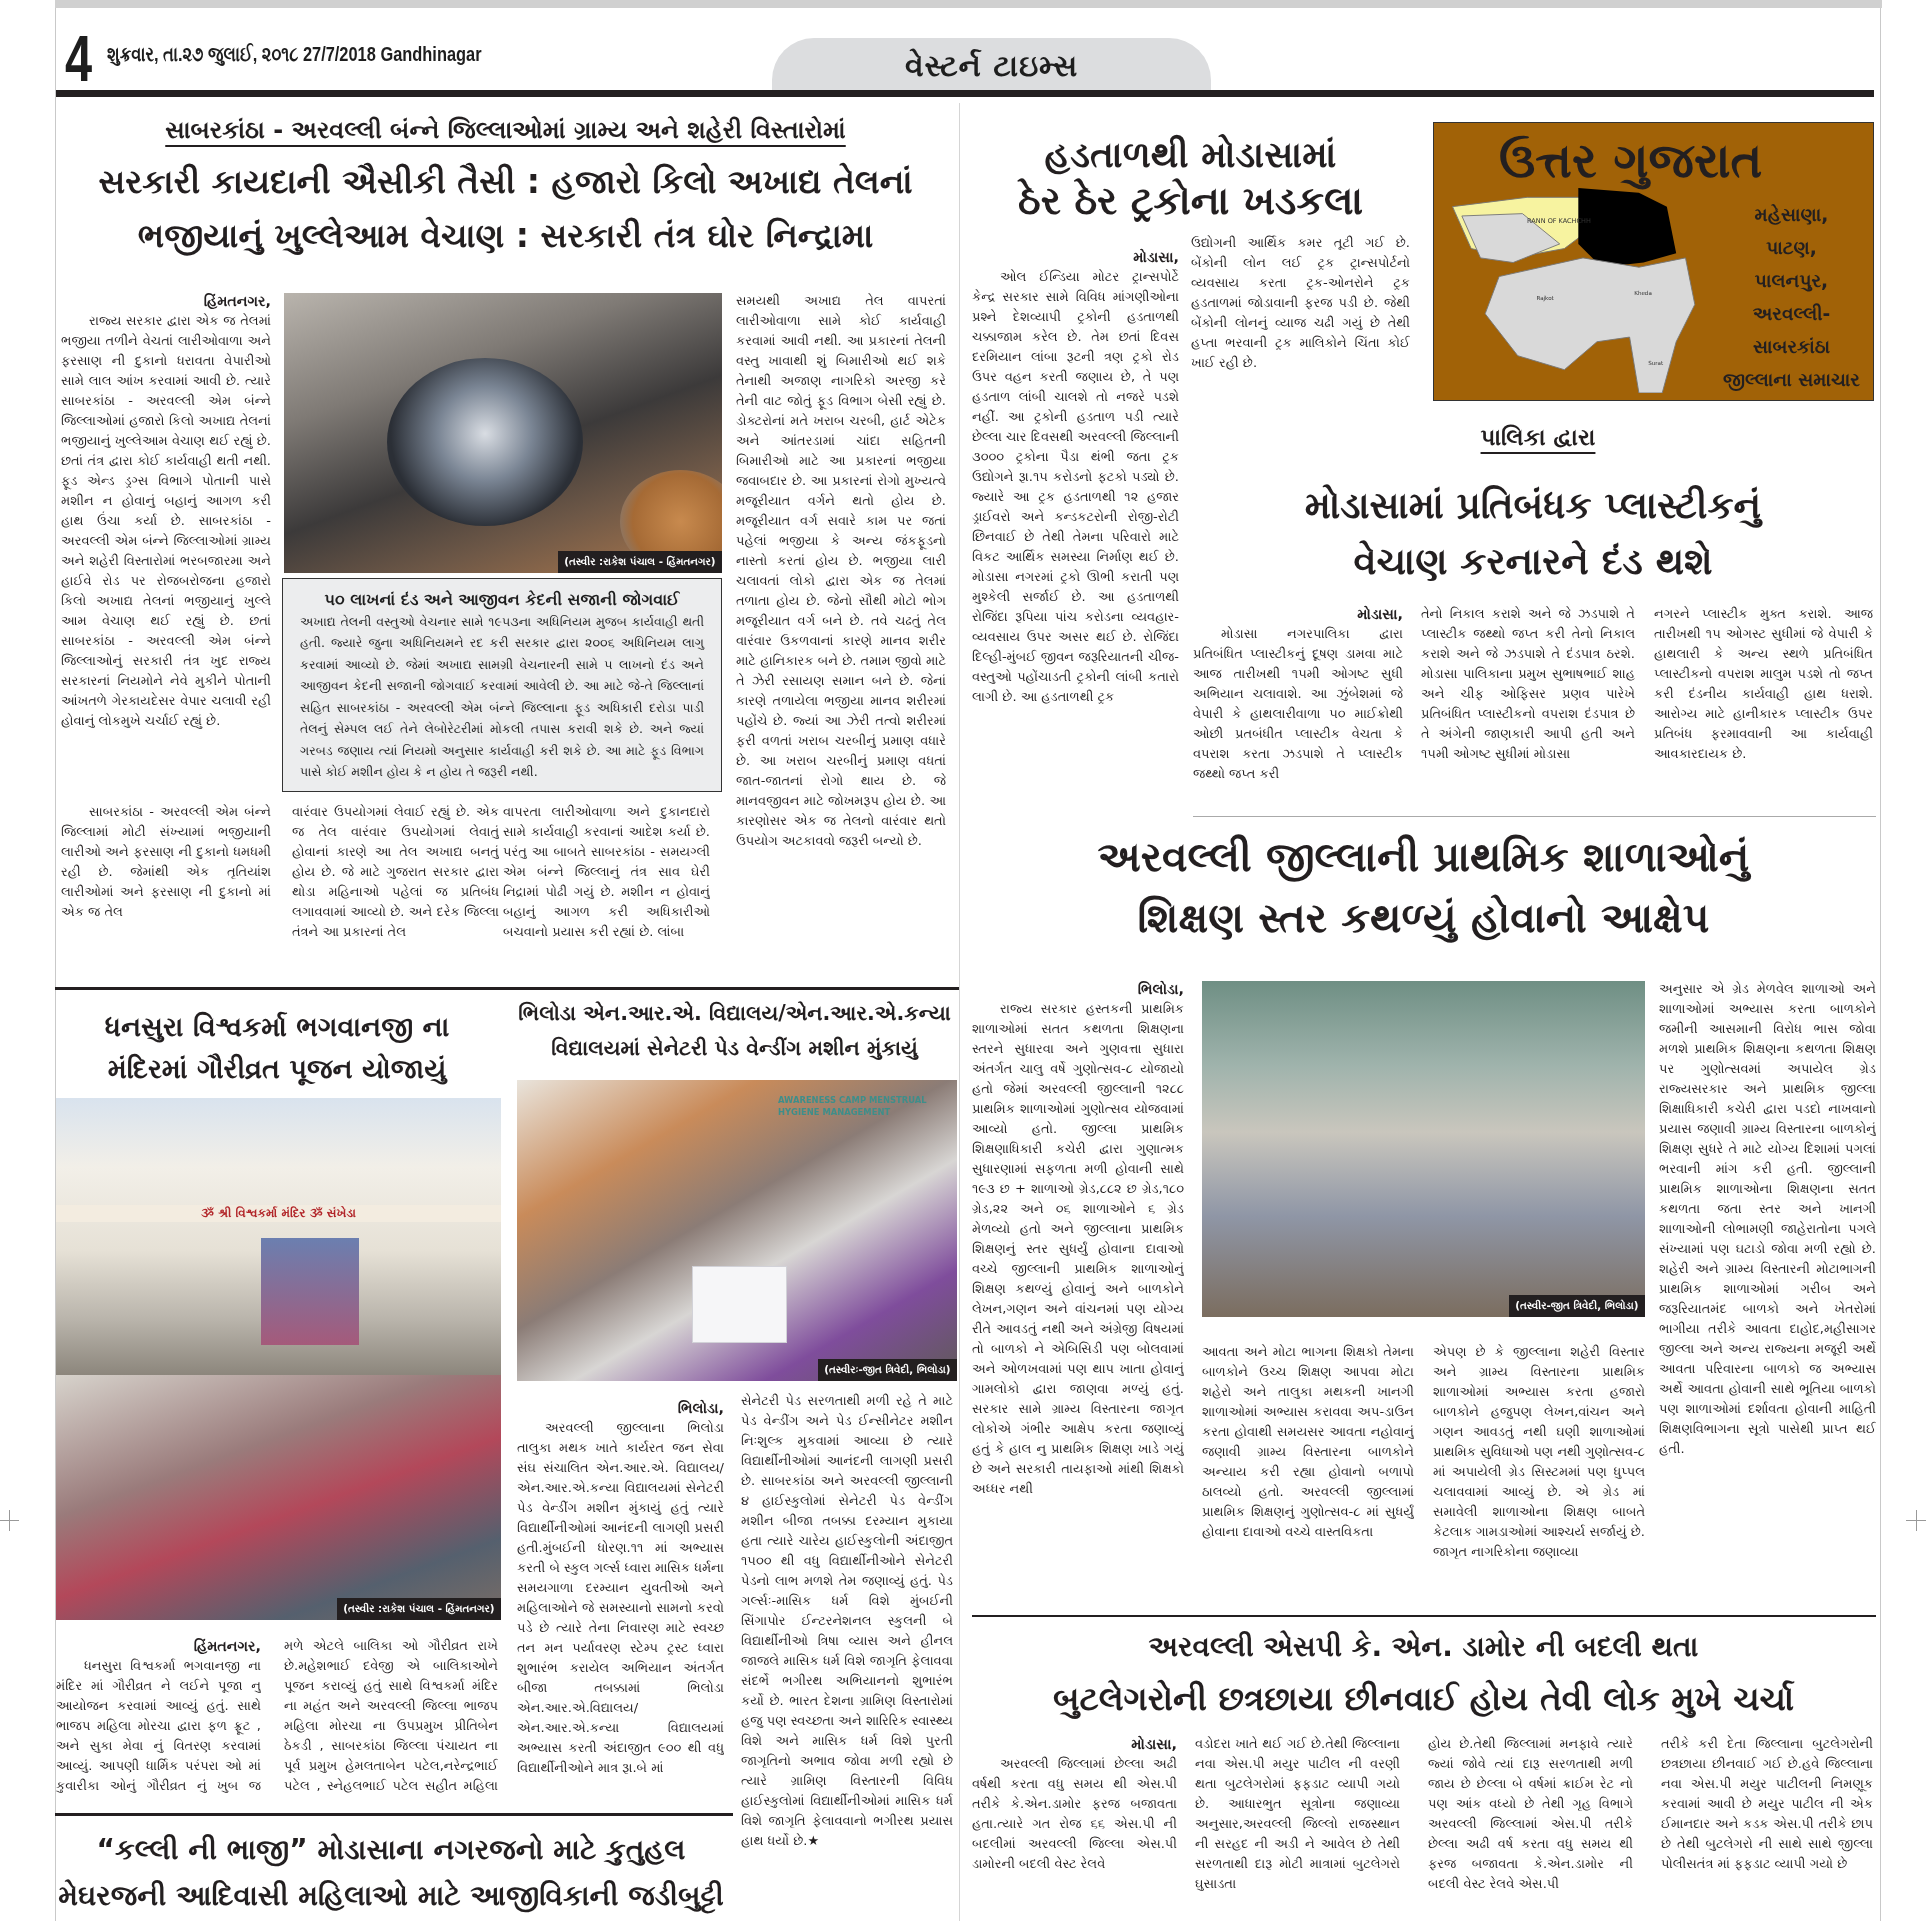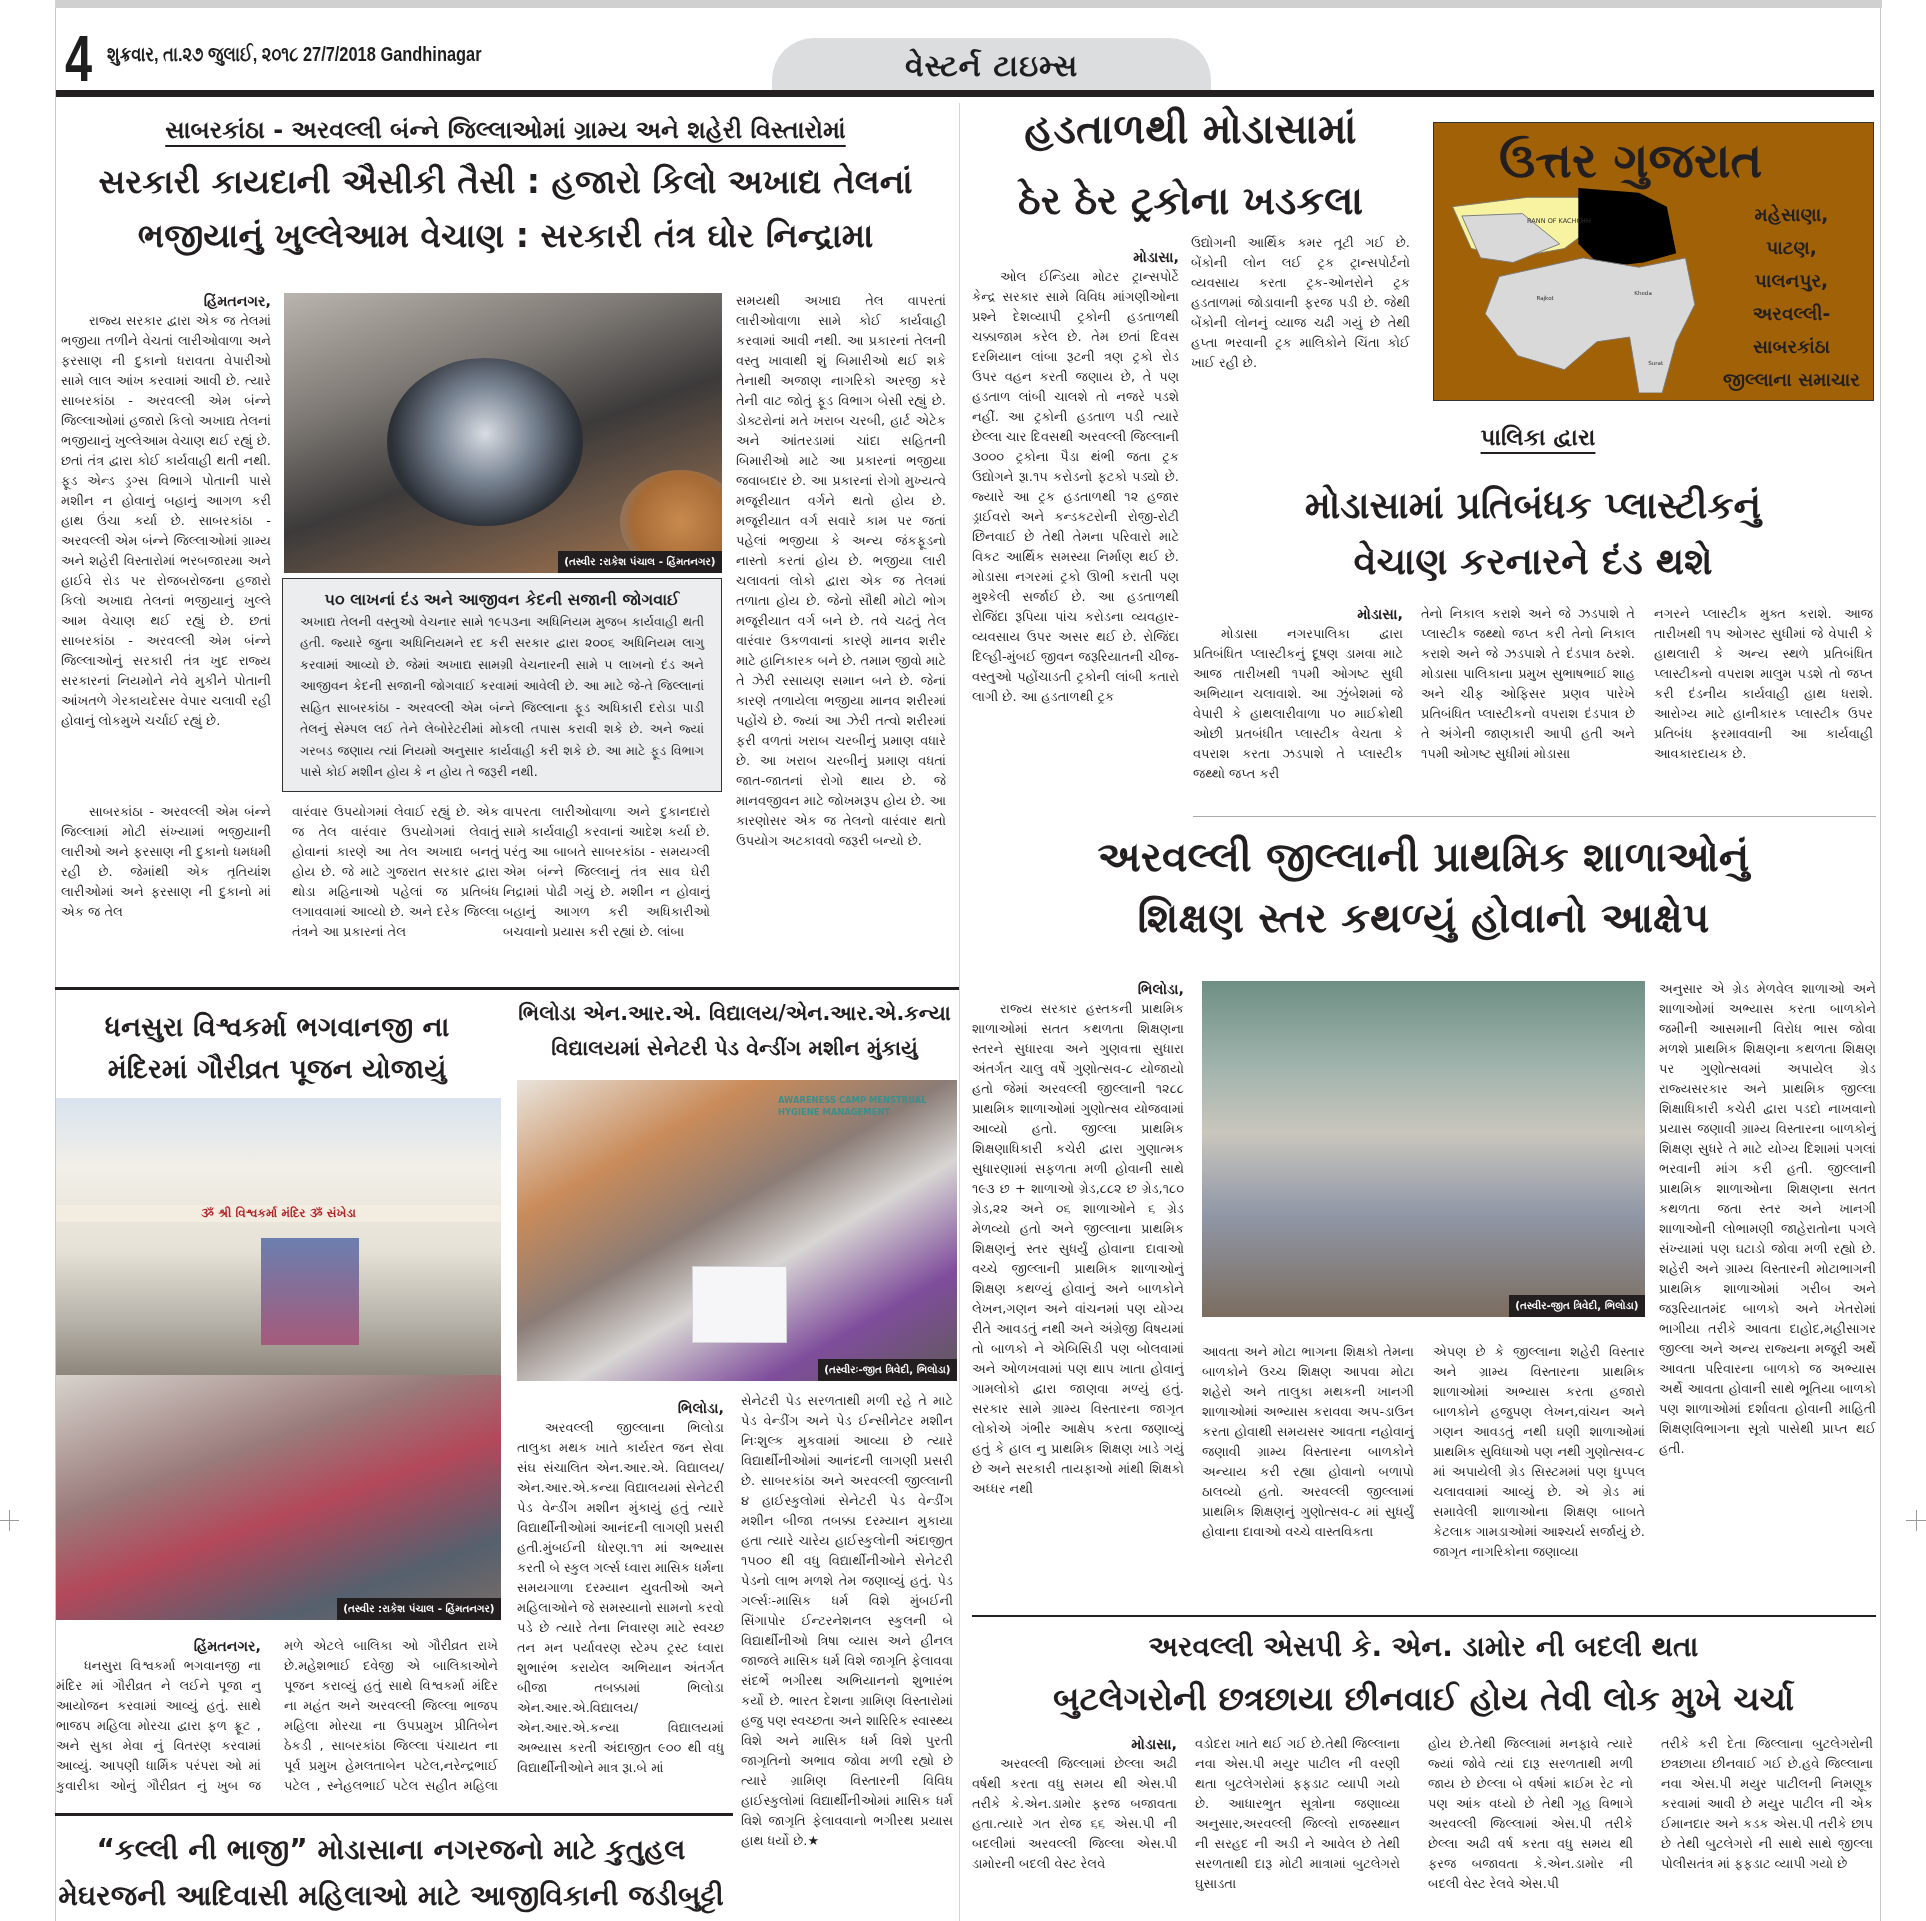--- a/index.html
+++ b/index.html
@@ -75,21 +75,21 @@
     <p style="text-indent:0">વાપરતા લારીઓવાળા અને દુકાનદારો સામે કાર્યવાહી કરવાનાં આદેશ કર્યા છે. પરંતુ આ બાબતે સાબરકાંઠા - સમયગ્લી એમ બંન્ને જિલ્લાનું તંત્ર સાવ ઘેરી નિદ્રામાં પોઢી ગયું છે. મશીન ન હોવાનું બહાનું આગળ કરી અધિકારીઓ બચવાનો પ્રયાસ કરી રહ્યાં છે. લાંબા</p>
   </div>
   <div class="col" style="left:736px;top:291px;width:210px;height:683px;">
     <p style="text-indent:0">સમયથી અખાદ્ય તેલ વાપરતાં લારીઓવાળા સામે કોઈ કાર્યવાહી કરવામાં આવી નથી. આ પ્રકારનાં તેલની વસ્તુ ખાવાથી શું બિમારીઓ થઈ શકે તેનાથી અજાણ નાગરિકો અરજી કરે તેની વાટ જોતું ફૂડ વિભાગ બેસી રહ્યું છે. ડોક્ટરોનાં મતે ખરાબ ચરબી, હાર્ટ એટેક અને આંતરડામાં ચાંદા સહિતની બિમારીઓ માટે આ પ્રકારનાં ભજીયા જવાબદાર છે. આ પ્રકારનાં રોગો મુખ્યત્વે મજૂરીયાત વર્ગને થતો હોય છે. મજૂરીયાત વર્ગ સવારે કામ પર જતાં પહેલાં ભજીયા કે અન્ય જંકફૂડનો નાસ્તો કરતાં હોય છે. ભજીયા લારી ચલાવતાં લોકો દ્વારા એક જ તેલમાં તળાતા હોય છે. જેનો સૌથી મોટો ભોગ મજૂરીયાત વર્ગ બને છે. તવે ચઢતું તેલ વારંવાર ઉકળવાનાં કારણે માનવ શરીર માટે હાનિકારક બને છે. તમામ જીવો માટે તે ઝેરી રસાયણ સમાન બને છે. જેનાં કારણે તળાયેલા ભજીયા માનવ શરીરમાં પહોંચે છે. જ્યાં આ ઝેરી તત્વો શરીરમાં ફરી વળતાં ખરાબ ચરબીનું પ્રમાણ વધારે છે. આ ખરાબ ચરબીનું પ્રમાણ વધતાં જાત-જાતનાં રોગો થાય છે. જે માનવજીવન માટે જોખમરૂપ હોય છે. આ કારણોસર એક જ તેલનો વારંવાર થતો ઉપયોગ અટકાવવો જરૂરી બન્યો છે.</p>
   </div>
 </section>
 
 <div class="vline" style="left:959px;top:103px;height:1819px;background:#d5d5d5;"></div>
 
 <section>
-  <div class="headline" style="left:974px;top:106px;width:433px;font-size:41px;">હડતાળથી મોડાસામાં</div>
+  <div class="headline" style="left:974px;top:134px;width:433px;font-size:36px;">હડતાળથી મોડાસામાં</div>
   <div class="headline" style="left:974px;top:179px;width:433px;font-size:39px;">ઠેર ઠેર ટ્રકોના ખડકલા</div>
   <div class="col" style="left:972px;top:247px;width:207px;height:480px;">
     <span class="dl">મોડાસા,</span>
     <p>ઓલ ઈન્ડિયા મોટર ટ્રાન્સપોર્ટે કેન્દ્ર સરકાર સામે વિવિધ માંગણીઓના પ્રશ્ને દેશવ્યાપી ટ્રકોની હડતાળથી ચક્કાજામ કરેલ છે. તેમ છતાં દિવસ દરમિયાન લાંબા રૂટની ત્રણ ટ્રકો રોડ ઉપર વહન કરતી જણાય છે, તે પણ હડતાળ લાંબી ચાલશે તો નજરે પડશે નહીં. આ ટ્રકોની હડતાળ પડી ત્યારે છેલ્લા ચાર દિવસથી અરવલ્લી જિલ્લાની ૩૦૦૦ ટ્રકોના પૈડા થંભી જતા ટ્રક ઉદ્યોગને રૂા.૧૫ કરોડનો ફટકો પડ્યો છે. જ્યારે આ ટ્રક હડતાળથી ૧૨ હજાર ડ્રાઈવરો અને કન્ડકટરોની રોજી-રોટી છિનવાઈ છે તેથી તેમના પરિવારો માટે વિકટ આર્થિક સમસ્યા નિર્માણ થઈ છે. મોડાસા નગરમાં ટ્રકો ઊભી કરાતી પણ મુશ્કેલી સર્જાઈ છે. આ હડતાળથી રોજિંદા રૂપિયા પાંચ કરોડના વ્યવહાર-વ્યવસાય ઉપર અસર થઈ છે. રોજિંદા દિલ્હી-મુંબઈ જીવન જરૂરિયાતની ચીજ-વસ્તુઓ પહોંચાડતી ટ્રકોની લાંબી કતારો લાગી છે. આ હડતાળથી ટ્રક</p>
   </div>
   <div class="col" style="left:1191px;top:233px;width:219px;height:161px;">
     <p style="text-indent:0">ઉદ્યોગની આર્થિક કમર તૂટી ગઈ છે. બેંકોની લોન લઈ ટ્રક ટ્રાન્સપોર્ટનો વ્યવસાય કરતા ટ્રક-ઓનરોને ટ્રક હડતાળમાં જોડાવાની ફરજ પડી છે. જેથી બેંકોની લોનનું વ્યાજ ચઢી ગયું છે તેથી હપ્તા ભરવાની ટ્રક માલિકોને ચિંતા કોઈ ખાઈ રહી છે.</p>
   </div>
 </section>
 

